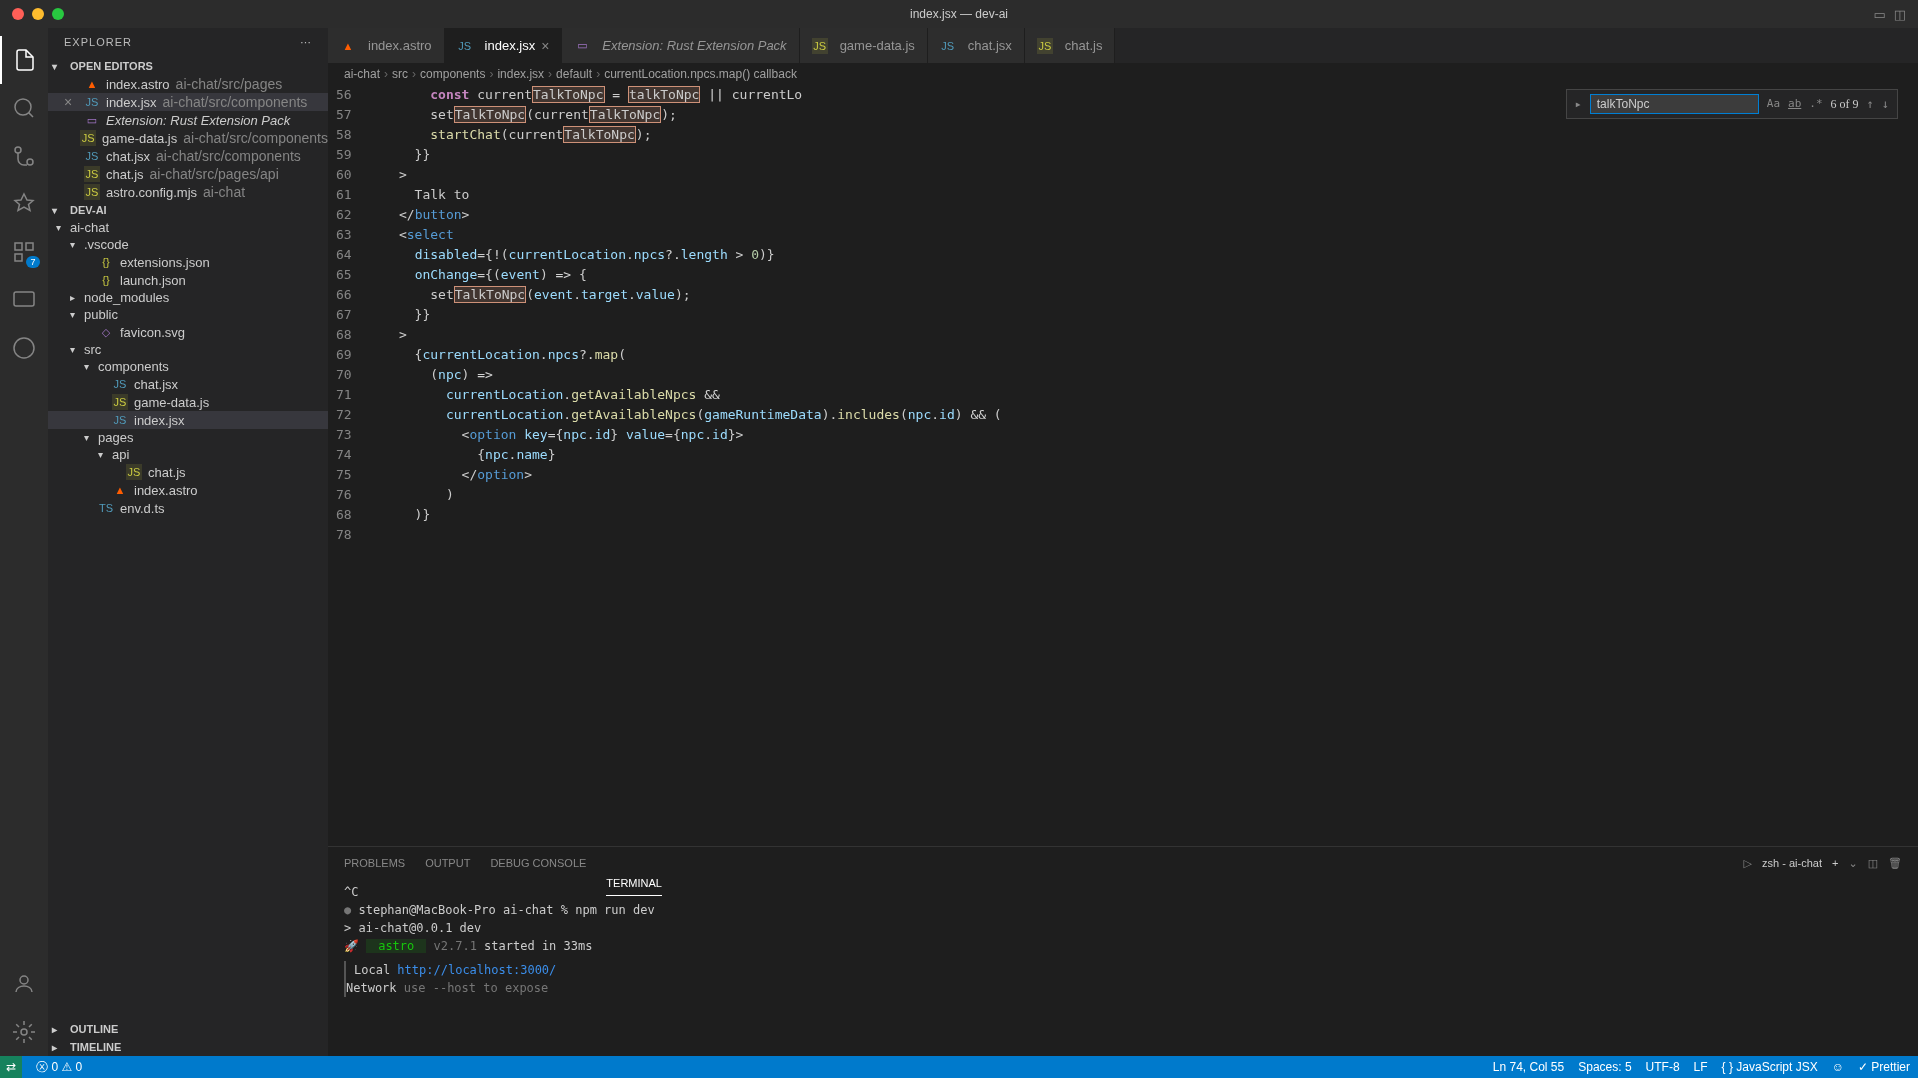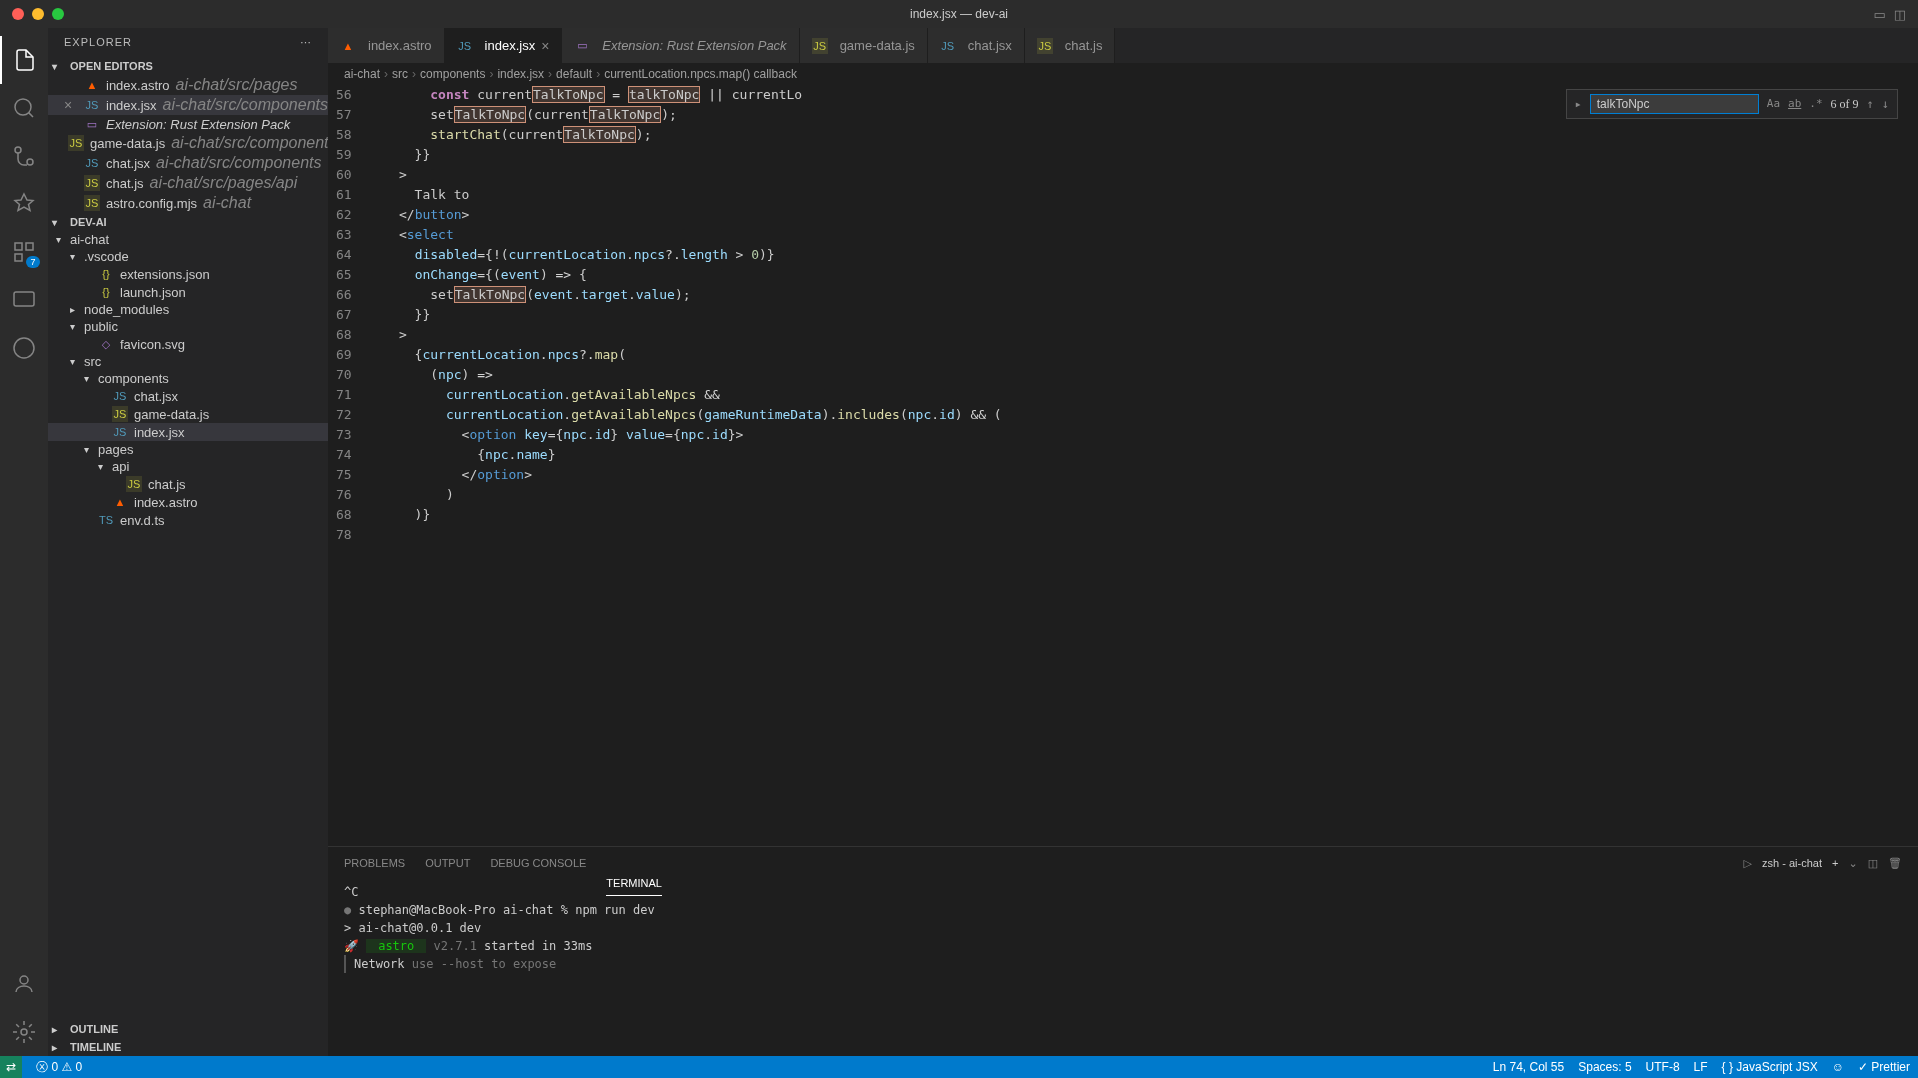--- a/index.html
+++ b/index.html
@@ -101,21 +101,21 @@
   color: #cccccc;
   cursor: pointer;
   white-space: nowrap;
   overflow: hidden;
 }
 .editor-item.active { background: #37373d; }
 .editor-item .close { width: 16px; margin-right: 4px; color: #888; font-size: 14px; visibility: hidden; }
 .editor-item.active .close, .editor-item:hover .close { visibility: visible; }
 .editor-item .dot { width: 16px; margin-right: 4px; color: #fff; font-size: 14px; text-align: center; }
 .file-icon { width: 16px; height: 16px; margin-right: 6px; flex-shrink: 0; display: inline-flex; align-items: center; justify-content: center; font-size: 11px; }
-.file-path { color: #858585; font-size: 16px; margin-left: 6px; font-style: italic; }
+.file-path { color: #858585; font-size: 14px; margin-left: 6px; }
 .italic { font-style: italic; }
 .tree { flex: 1; overflow-y: auto; }
 .tree-item { padding-left: 8px; }
 .indent-0 { padding-left: 8px; }
 .indent-1 { padding-left: 22px; }
 .indent-2 { padding-left: 36px; }
 .indent-3 { padding-left: 50px; }
 .indent-4 { padding-left: 64px; }
 .tree-item.selected { background: #37373d; }
 .chev { width: 14px; display: inline-block; color: #cccccc; font-size: 10px; }
@@ -566,21 +566,22 @@
           <span style="color:#888;">🗑</span>
         </div>
       </div>
       <div class="terminal-content">
 <div>^C</div>
 <div><span class="term-dim">●</span> <span>stephan@MacBook-Pro ai-chat % </span><span>npm run dev</span></div>
 <div></div>
 <div>&gt; ai-chat@0.0.1 dev</div>
 <div></div>
 <div><span>🚀 </span><span class="term-green" style="padding:0 12px;">astro</span><span class="term-dim">  v2.7.1 </span><span>started in 33ms</span></div>
-<div style="border-left:2px solid #555;padding-left:8px;"><span>  Network </span><span class="term-dim">use --host to expose</span></div>
+<div style="border-left:2px solid #555;padding-left:8px;margin-top:6px;"><span>  Local   </span><span class="term-blue">http://localhost:3000/</span></div>
+<div style="border-left:2px solid #555;"><span>  Network </span><span class="term-dim">use --host to expose</span></div>
       </div>
     </div>
   </div>
 </div>
 
 <div class="statusbar">
   <div class="statusbar-remote">
     <span>⇄</span>
   </div>
   <span>ⓧ <span>0</span> ⚠ <span>0</span></span>

